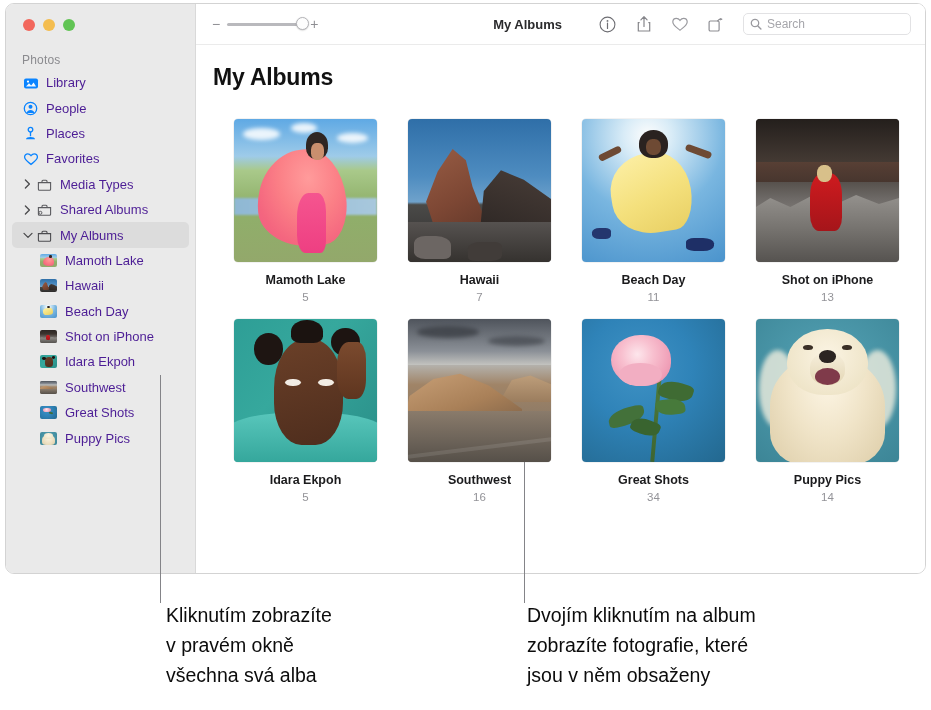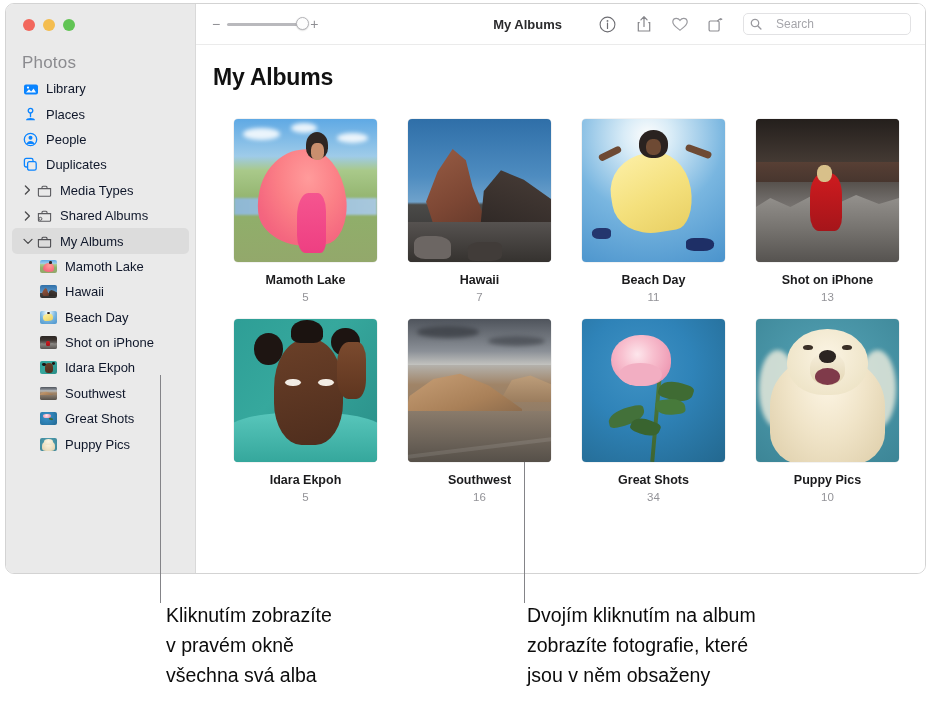--- a/index.html
+++ b/index.html
@@ -31,32 +31,32 @@
     padding-top: 0;
     flex: 0 0 190px;
   }
   .traffic { display: flex; gap: 8px; padding: 15px 0 0 17px; }
   .dot { width: 12px; height: 12px; border-radius: 50%; }
   .dot.r { background: #f2675c; }
   .dot.y { background: #f4bd4f; }
   .dot.g { background: #61c454; }
 
   .sb-header {
-    font-size: 17px; color: #8b8b8f; font-weight: 400;
+    font-size: 12px; color: #8b8b8f; font-weight: 400;
     padding: 0 0 3px 16px; letter-spacing: .2px;
   }
   .sb-photos-header { margin-top: 22px; }
   .sb-albums-header { margin-top: 14px; }
 
   .sb-row {
     display: flex; align-items: center;
     height: 25.4px;
     margin: 0 6px; padding-left: 10px;
     border-radius: 5px;
-    font-size: 13px; color: #0f172a;
+    font-size: 13px; color: #4c1d95;
     position: relative;
   }
   .sb-row.selected { background: #dcdcdc; }
   .sb-ico {
     width: 17px; height: 17px; margin-right: 7px;
     display: flex; align-items: center; justify-content: center;
     flex: 0 0 17px;
   }
   .sb-ico svg { display: block; }
   .sb-label { white-space: nowrap; overflow: hidden; text-overflow: ellipsis; }
@@ -97,21 +97,21 @@
   .tb-title {
     font-size: 13px; font-weight: 700; color: #2b2b2d;
     margin-left: auto;
   }
   .tb-actions { display: flex; align-items: center; gap: 17px; margin-left: 36px; }
   .tb-ico { width: 19px; height: 19px; color: #7e7e83; display:flex; align-items:center; justify-content:center; }
   .tb-ico svg { display:block; }
   .searchbox {
     margin-left: 18px; width: 168px; height: 22px;
     border: 1px solid #e2e2e4; border-radius: 5px;
-    display: flex; align-items: center; padding: 0 6px; gap: 14px;
+    display: flex; align-items: center; padding: 0 6px; gap: 5px;
     background: #fff;
   }
   .searchbox .sico { color: #9a9a9f; display:flex; }
   .search-placeholder { font-size: 12px; color: #a6a6ab; }
 
   .content { padding: 19px 0 0 0; height: calc(100% - 41px); overflow: hidden; position: relative; }
   .page-title { font-size: 23px; font-weight: 700; color: #111; padding-left: 17px; letter-spacing: -0.2px; }
   .page-sub { font-size: 12px; color: #97979c; padding-left: 18px; margin-top: 6px; }
 
   .grid {
@@ -293,51 +293,50 @@
               <circle cx="5" cy="5.6" r="1.1" fill="#fff"></circle>
             </svg>
         </span>
         <span class="sb-label">Library</span>
       </div>
 
 
       <div class="sb-row">
         <span class="sb-ico">
           <svg width="15" height="15" viewBox="0 0 15 15">
+              <circle cx="7.5" cy="7.5" r="6.2" fill="none" stroke="#0a84ff" stroke-width="1.3"></circle>
+              <circle cx="7.5" cy="5.8" r="2" fill="#0a84ff"></circle>
+              <path d="M3.4 12c.7-2.1 2.3-3.1 4.1-3.1s3.4 1 4.1 3.1z" fill="#0a84ff"></path>
+            </svg>
+        </span>
+        <span class="sb-label">People</span>
+      </div>
+
+      <div class="sb-row">
+        <span class="sb-ico">
+          <svg width="15" height="15" viewBox="0 0 15 15">
               <circle cx="7.5" cy="3.6" r="2.3" fill="none" stroke="#0a84ff" stroke-width="1.3"></circle>
               <path d="M7.5 6v4.2" stroke="#0a84ff" stroke-width="1.3"></path>
               <path d="M3 13.2c0-1.3 2-2.1 4.5-2.1s4.5.8 4.5 2.1z" fill="#0a84ff"></path>
             </svg>
         </span>
         <span class="sb-label">Places</span>
       </div>
 
       <div class="sb-row">
         <span class="sb-ico">
-          <svg width="15" height="15" viewBox="0 0 15 15">
-              <circle cx="7.5" cy="7.5" r="6.2" fill="none" stroke="#0a84ff" stroke-width="1.3"></circle>
-              <circle cx="7.5" cy="5.8" r="2" fill="#0a84ff"></circle>
-              <path d="M3.4 12c.7-2.1 2.3-3.1 4.1-3.1s3.4 1 4.1 3.1z" fill="#0a84ff"></path>
-            </svg>
-        </span>
-        <span class="sb-label">People</span>
-      </div>
-
-
-
-
-      <div class="sb-row">
-        <span class="sb-ico">
-          <svg width="15" height="15" viewBox="0 0 15 15">
-              <rect x="1.4" y="1.4" width="8.6" height="8.6" rx="1.8" fill="none" stroke="#0a84ff" stroke-width="1.3"></rect>
-              <rect x="4.6" y="4.6" width="8.6" height="8.6" rx="1.8" fill="#eaeaea" stroke="#0a84ff" stroke-width="1.3"></rect>
-            </svg>
-        </span>
-        <span class="sb-label">Duplicates</span>
-      </div>
+          <svg width="16" height="14" viewBox="0 0 16 14">
+              <path d="M8 12.4C5.4 10.3 1.6 7.9 1.6 5.1 1.6 3.2 3 1.9 4.8 1.9c1.3 0 2.4.8 3.2 1.8.8-1 1.9-1.8 3.2-1.8 1.8 0 3.2 1.3 3.2 3.2 0 2.8-3.8 5.2-6.4 7.3z" fill="none" stroke="#0a84ff" stroke-width="1.3"></path>
+            </svg>
+        </span>
+        <span class="sb-label">Favorites</span>
+      </div>
+
+
+
 
 
       <div class="sb-row">
         <span class="twisty">
           <svg width="7" height="10" viewBox="0 0 7 10">
               <path d="M1.4 1l4 4-4 4" fill="none" stroke="#4a4a4c" stroke-width="1.3" stroke-linecap="round" stroke-linejoin="round"></path>
             </svg>
         </span>
         <span class="sb-ico">
           <svg width="15" height="13" viewBox="0 0 15 13">
@@ -639,21 +638,21 @@
                 <span class="body"></span>
                 <span class="head"></span>
                   <span class="snout"></span>
                 <span class="nose"></span>
                   <span class="mouth"></span>
                 <span class="eye1"></span>
                   <span class="eye2"></span>
               </div>
             </div>
             <div class="album-name">Puppy Pics</div>
-            <div class="album-count">10</div>
+            <div class="album-count">14</div>
           </div>
 
         </div>
       </div>
     </div>
   </div>
 
   <div class="leader" id="leader1"></div>
   <div class="leader" id="leader2"></div>
 

